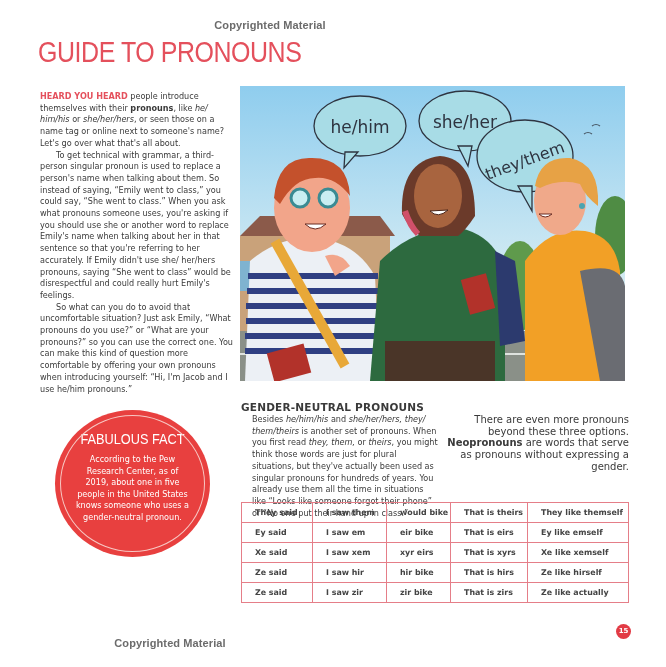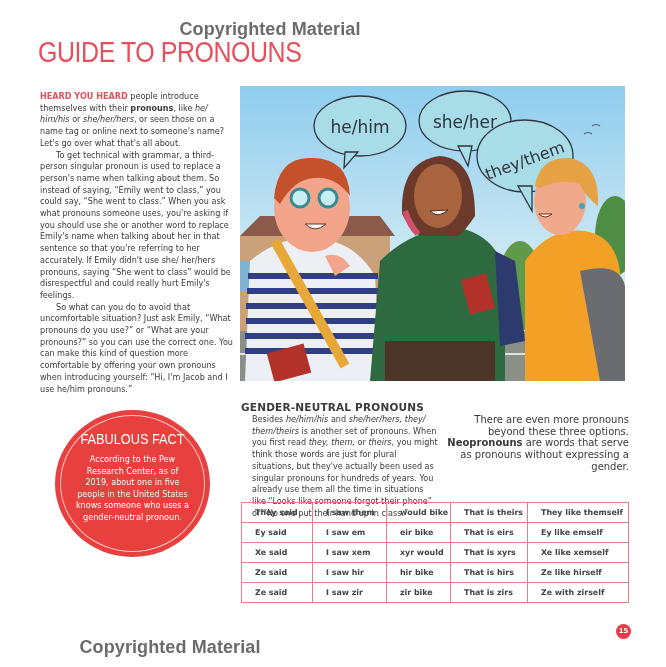--- a/index.html
+++ b/index.html
@@ -1,17 +1,17 @@
 <!DOCTYPE html>
 <html><head>
 <meta charset="utf-8">
 <style>
   html, body { margin: 0; padding: 0; background: #ffffff; }
   body { width: 666px; height: 667px; position: relative; overflow: hidden; font-family: "DejaVu Sans", sans-serif; color: #3a3a3a; }
-  .copyright { position: absolute; left: 0; width: 540px; text-align: center; font-family: "Liberation Sans", sans-serif; font-size: 18px; color: #6b6b6b; font-weight: 600; letter-spacing: 0.1px; }
+  .copyright { position: absolute; left: 0; width: 540px; text-align: center; font-family: "Liberation Sans", sans-serif; font-size: 11px; color: #6b6b6b; font-weight: 600; letter-spacing: 0.1px; }
   .copy-top { top: 19px; }
   .copy-bottom { top: 637px; left: -100px; }
   .page-title { position: absolute; left: 38px; top: 36px; margin: 0; font-family: "Liberation Sans", sans-serif; font-size: 29px; font-weight: 400; color: #e4505c; letter-spacing: -0.5px; transform: scaleX(0.86); transform-origin: left top; }
   .intro { position: absolute; left: 40px; top: 91px; width: 196px; font-size: 8.1px; line-height: 11.7px; color: #3a3a3a; }
   .intro p { margin: 0; }
   .intro p.indent { text-indent: 16px; }
   .lead { color: #e4505c; font-weight: bold; }
   .illustration { position: absolute; left: 240px; top: 86px; width: 385px; height: 295px; overflow: hidden; }
   .illustration svg { display: block; }
   .gn-section { position: absolute; left: 241px; top: 401px; width: 390px; }
@@ -156,35 +156,35 @@
       <tr>
         <td>Ey said</td>
         <td>I saw em</td>
         <td>eir bike</td>
         <td>That is eirs</td>
         <td>Ey like emself</td>
       </tr>
       <tr>
         <td>Xe said</td>
         <td>I saw xem</td>
-        <td>xyr would</td>
+        <td>xyr eirs</td>
         <td>That is xyrs</td>
         <td>Xe like xemself</td>
       </tr>
       <tr>
         <td>Ze said</td>
         <td>I saw hir</td>
         <td>hir bike</td>
         <td>That is hirs</td>
         <td>Ze like hirself</td>
       </tr>
       <tr>
         <td>Ze said</td>
         <td>I saw zir</td>
         <td>zir bike</td>
         <td>That is zirs</td>
-        <td>Ze with zirself</td>
+        <td>Ze like actually</td>
       </tr>
     </tbody>
 </table>
 
 <div class="copyright copy-bottom">Copyrighted Material</div>
 <div class="page-number">15</div>
 
 </body></html>

